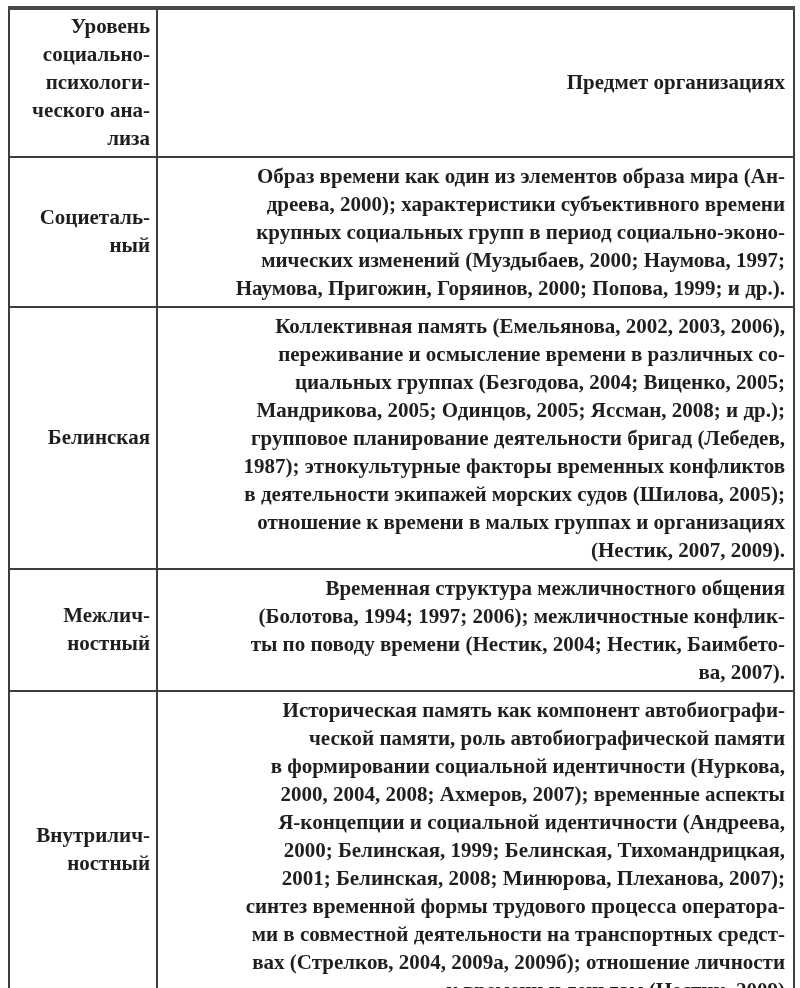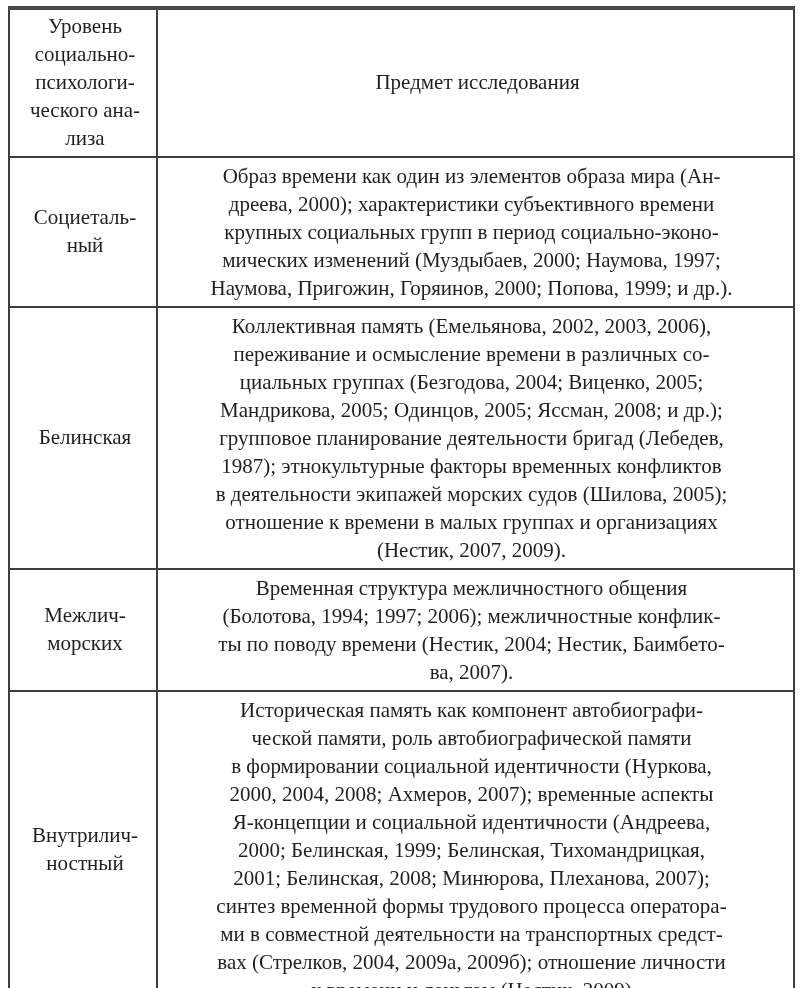--- a/index.html
+++ b/index.html
@@ -22,22 +22,22 @@
     border-collapse: collapse;
     table-layout: fixed;
     border: 2px solid #3e3e3e;
     border-top: 4px solid #484848;
     border-bottom: 4px solid #484848;
   }
   col.col-level   { width: 148px; }
   col.col-subject { width: 637px; }
   th, td {
     border: 2px solid #3e3e3e;
-    font-weight: normal;
-    text-align: center;
+    font-weight: bold;
+    text-align: right;
     font-size: 21px;
     line-height: 28px;
     white-space: pre-line;
     box-sizing: border-box;
     overflow: hidden;
   }
   .level-cell {
     vertical-align: middle;
     padding: 2px 6px 4px 10px;
   }
@@ -64,21 +64,21 @@
       <col class="col-level">
       <col class="col-subject">
     </colgroup>
     <thead>
       <tr class="h-header">
         <th class="level-cell">Уровень
 социально-
 психологи-
 ческого ана-
 лиза</th>
-        <th class="subject-cell-head">Предмет исследования</th>
+        <th class="subject-cell-head">Предмет организациях</th>
       </tr>
     </thead>
     <tbody>
       <tr class="h-r0">
         <td class="level-cell">Социеталь-
 ный</td>
         <td class="subject-cell">Образ времени как один из элементов образа мира (Ан-
 дреева, 2000); характеристики субъективного времени
 крупных социальных групп в период социально-эконо-
 мических изменений (Муздыбаев, 2000; Наумова, 1997;
@@ -91,21 +91,21 @@
 циальных группах (Безгодова, 2004; Виценко, 2005;
 Мандрикова, 2005; Одинцов, 2005; Яссман, 2008; и др.);
 групповое планирование деятельности бригад (Лебедев,
 1987); этнокультурные факторы временных конфликтов
 в деятельности экипажей морских судов (Шилова, 2005);
 отношение к времени в малых группах и организациях
 (Нестик, 2007, 2009).</td>
       </tr>
       <tr class="h-r2">
         <td class="level-cell">Межлич-
-морских</td>
+ностный</td>
         <td class="subject-cell">Временная структура межличностного общения
 (Болотова, 1994; 1997; 2006); межличностные конфлик-
 ты по поводу времени (Нестик, 2004; Нестик, Баимбето-
 ва, 2007).</td>
       </tr>
       <tr class="h-r3">
         <td class="level-cell">Внутрилич-
 ностный</td>
         <td class="subject-cell">Историческая память как компонент автобиографи-
 ческой памяти, роль автобиографической памяти

